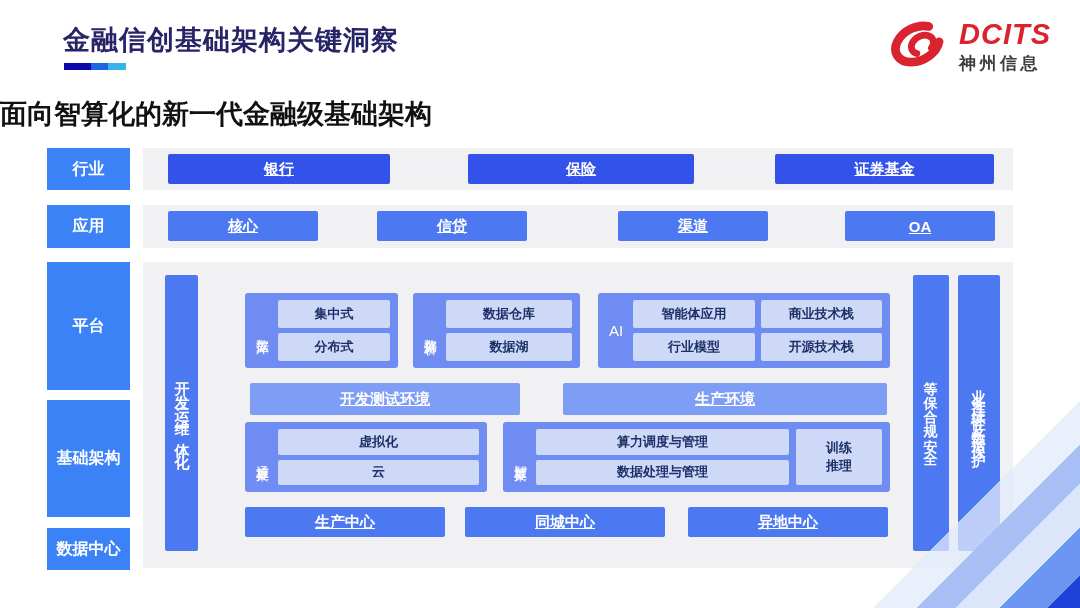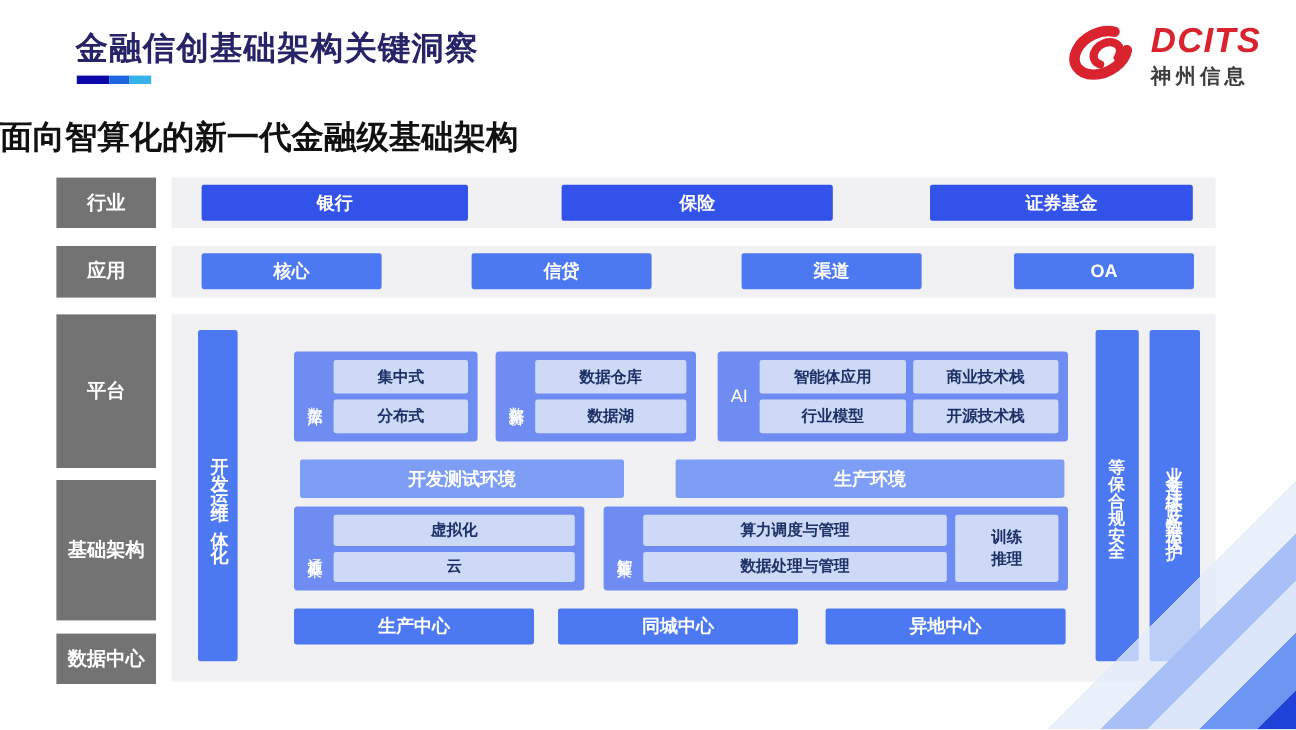--- a/index.html
+++ b/index.html
@@ -14,41 +14,41 @@
   .underbar .s2{width:17px;background:#1e66df;}
   .underbar .s3{width:18px;background:#36b4ea;}
   .logo{position:absolute;left:890px;top:16px;display:flex;align-items:center;gap:7px;}
   .logo svg{width:62px;height:62px;}
   .brand-name{font-size:29px;font-weight:bold;font-style:italic;color:#d9232e;line-height:1;letter-spacing:1px;}
   .brand-company{font-size:17px;font-weight:bold;color:#3c3c3c;letter-spacing:3.5px;margin-top:3px;}
   .subtitle{position:absolute;left:0;right:60px;top:96px;margin:0;
             font-size:27px;font-weight:bold;color:#111;}
 
   
-  .side-label{position:absolute;left:47px;width:83px;background:#737373;color:#fff;
+  .side-label{position:absolute;left:47px;width:83px;background:#3b82f6;color:#fff;
               font-weight:bold;font-size:16px;display:flex;align-items:center;justify-content:center;}
   #side-industry{top:148px;height:42px;}
   #side-application{top:205px;height:43px;}
   #side-platform{top:262px;height:128px;}
   #side-infra{top:400px;height:117px;}
   #side-dc{top:528px;height:42px;}
 
   
   .strip{position:absolute;left:143px;width:870px;background:#f1f1f4;}
   #strip1{top:148px;height:42px;}
   #strip2{top:205px;height:43px;}
   #panel{top:262px;height:306px;}
 
   
   .blockbtn{position:absolute;color:#fff;font-weight:bold;font-size:15px;border-radius:2px;
-            display:flex;align-items:center;justify-content:center;}
+            display:flex;align-items:center;justify-content:center;text-decoration:underline;}
   .r1{top:154px;height:30px;background:#3352ea;}
   #b-bank{left:168px;width:222px;} #b-insurance{left:468px;width:226px;} #b-securities{left:775px;width:219px;}
   .r2{top:211px;height:30px;background:#4c79f1;}
-  #b-core{left:168px;width:150px;} #b-credit{left:393px;width:150px;}
+  #b-core{left:168px;width:150px;} #b-credit{left:377px;width:150px;}
   #b-channel{left:618px;width:150px;} #b-oa{left:845px;width:150px;}
   .env{top:383px;height:32px;background:#7e9df4;}
   #env-dev{left:250px;width:270px;} #env-prod{left:563px;width:324px;}
   .dc{top:507px;height:30px;background:#4c79f1;}
   #dc-prod{left:245px;width:200px;} #dc-same{left:465px;width:200px;} #dc-remote{left:688px;width:200px;}
 
   
   .vbar{position:absolute;top:275px;height:276px;background:#4c79f1;color:#fff;font-weight:bold;
         display:flex;align-items:center;justify-content:center;border-radius:2px;}
   .vtext{writing-mode:vertical-rl;text-orientation:upright;}

